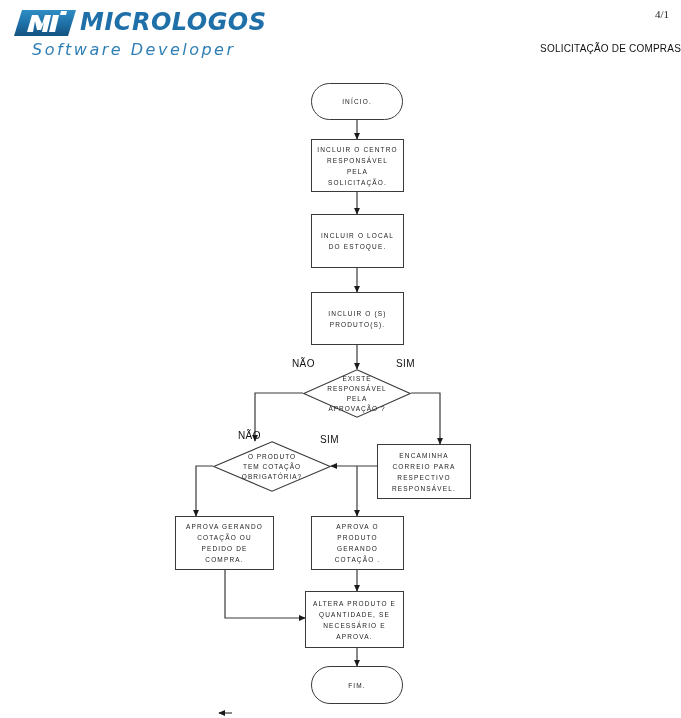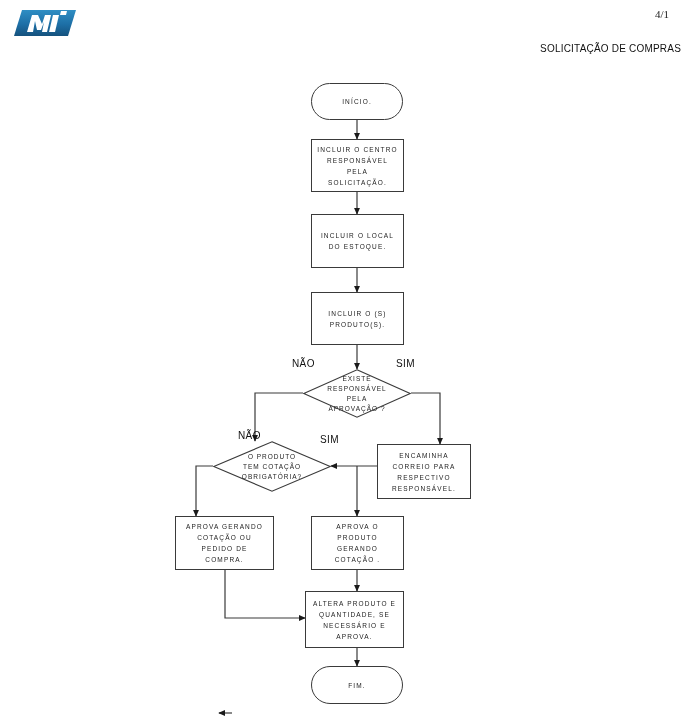--- a/index.html
+++ b/index.html
@@ -159,20 +159,22 @@
         <stop offset="0%" stop-color="#2f8ec4"></stop>
         <stop offset="55%" stop-color="#1d6fa6"></stop>
         <stop offset="100%" stop-color="#15527d"></stop>
       </linearGradient>
     </defs>
     <polygon points="8,2 62,2 54,28 0,28" fill="url(#lgGrad)"></polygon>
     <polygon points="13,24 18,7 24,7 28,16 31,7 37,7 33,24 28,24 30,14 27,22 23,22 21,13 19,24" fill="#ffffff"></polygon>
     <polygon points="39,7 45,7 41,24 35,24" fill="#ffffff"></polygon>
     <polygon points="47,3 53,3 52,7 46,7" fill="#ffffff"></polygon>
   </svg>
+  <div id="logo-wordmark">MICROLOGOS</div>
+  <div id="logo-tagline">Software Developer</div>
 </div>
 
 <div id="page-indicator">4/1</div>
 
 <div id="chart-title">
   <span class="title-inner">SOLICITAÇÃO DE COMPRAS</span>
 </div>
 
 <div id="flowchart">
 

